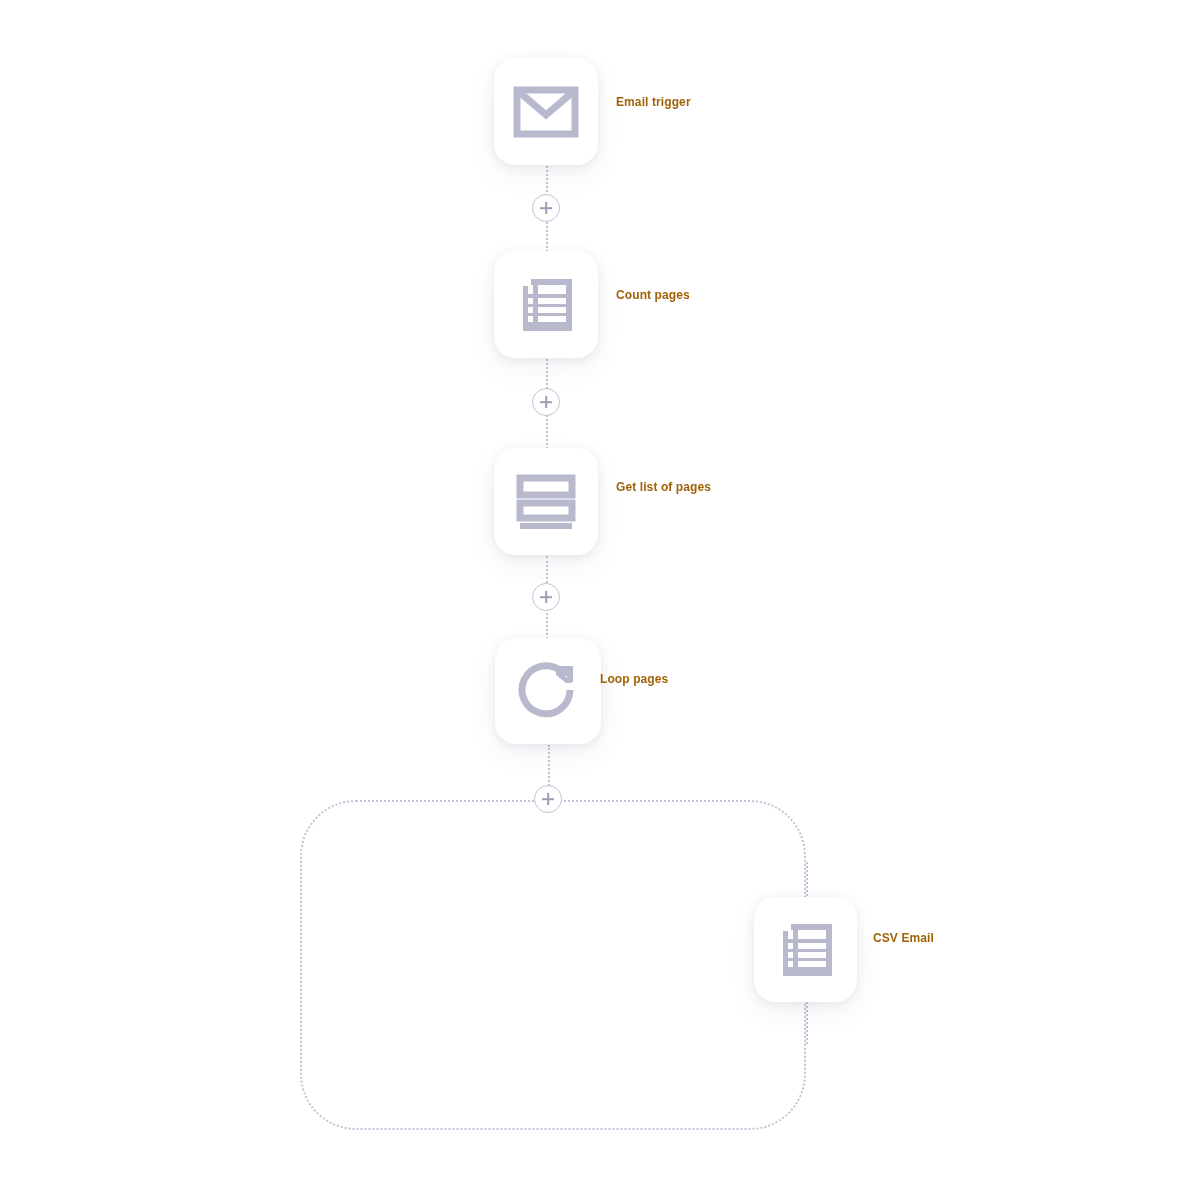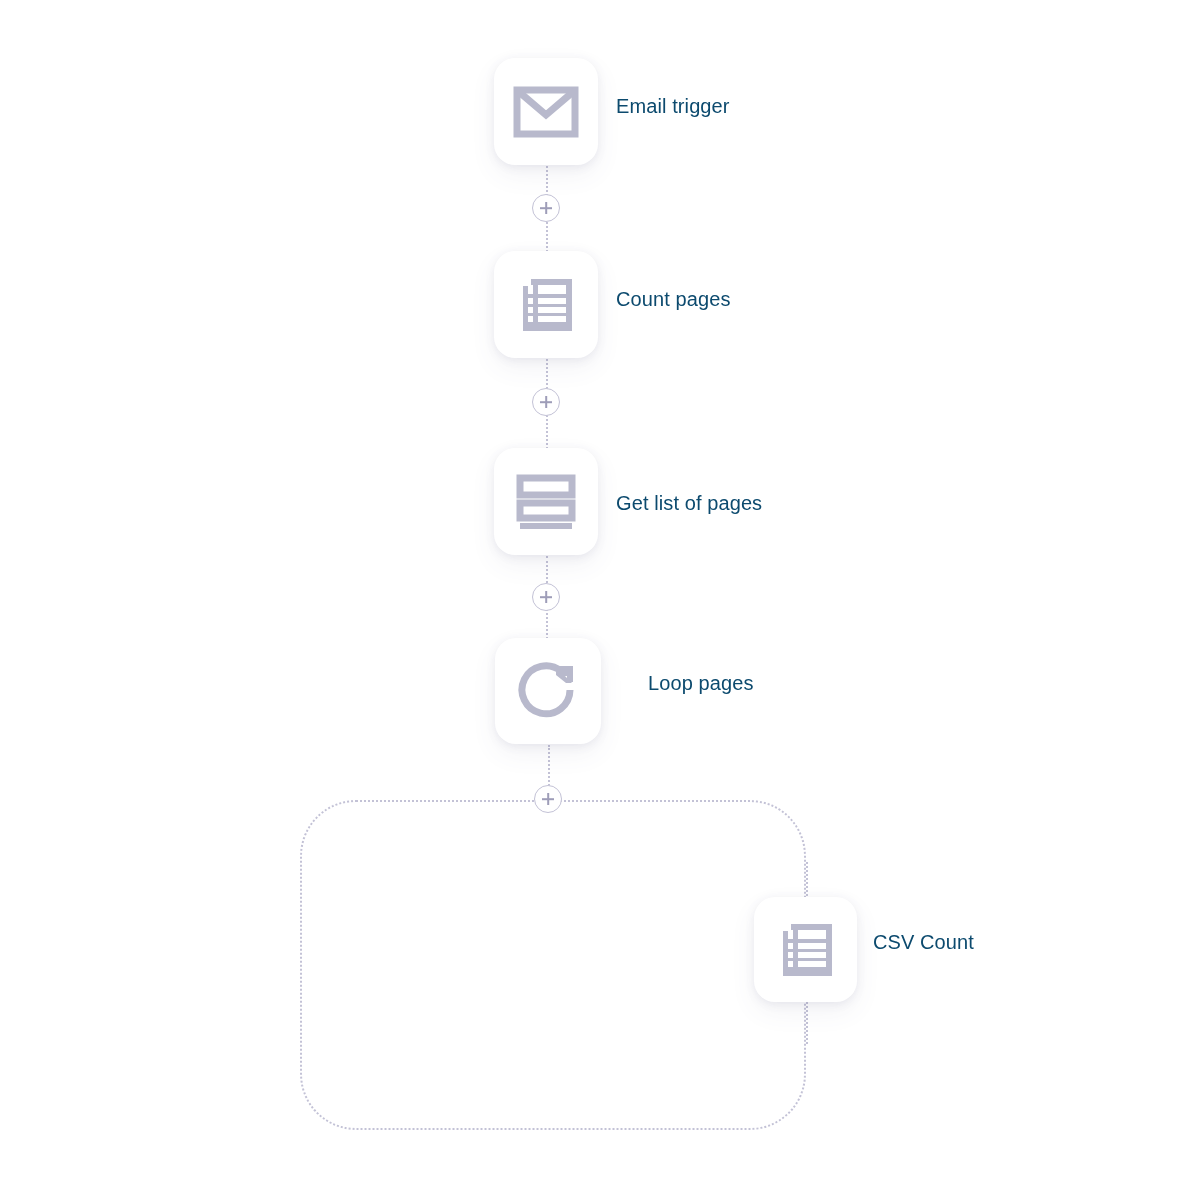--- a/index.html
+++ b/index.html
@@ -44,23 +44,23 @@
     background: #ffffff;
     border-radius: 21px;
     box-shadow: 0 2px 10px rgba(86, 84, 130, 0.10),
                 0 10px 26px rgba(86, 84, 130, 0.07);
     display: flex;
     align-items: center;
     justify-content: center;
   }
   .node-label {
     position: absolute;
-    color: #0c4a6e;
-    font-size: 20px;
-    font-weight: 400;
+    color: #a16207;
+    font-size: 12px;
+    font-weight: 700;
     letter-spacing: 0.1px;
     white-space: nowrap;
   }
 
   
   .plus-btn {
     position: absolute;
     width: 28px;
     height: 28px;
     border-radius: 50%;
@@ -145,47 +145,47 @@
 
   <div class="node-card" style="left:494px; top:448px; width:104px; height:107px;">
     <span>
       <svg width="62" height="60" viewBox="0 0 62 60">
         <rect x="5" y="6" width="52" height="17" fill="none" stroke="#b8b9cc" stroke-width="7"></rect>
         <rect x="5" y="31" width="52" height="15" fill="none" stroke="#b8b9cc" stroke-width="7"></rect>
         <rect x="5" y="51" width="52" height="6" fill="#b8b9cc"></rect>
       </svg>
     </span>
   </div>
-  <div class="node-label" style="left:616px; top:492px;">Get list of pages</div>
+  <div class="node-label" style="left:616px; top:480px;">Get list of pages</div>
 
   <div class="plus-btn" style="left:532px; top:583px;"></div>
 
   <div class="node-card" style="left:495px; top:638px; width:106px; height:106px;">
     <span>
       <svg width="70" height="70" viewBox="0 0 70 70">
         <path d="M48 15 A24 24 0 1 0 57 34" fill="none" stroke="#b8b9cc" stroke-width="7" stroke-linecap="butt"></path>
         <path d="M44 10 L60 10 L60 26 L54 26 L54 20 L44 20 Z" fill="#b8b9cc"></path>
         <path d="M43 11 L59 27 L53 27 L43 19 Z" fill="#b8b9cc"></path>
       </svg>
     </span>
   </div>
-  <div class="node-label" style="left:648px; top:672px;">Loop pages</div>
+  <div class="node-label" style="left:600px; top:672px;">Loop pages</div>
 
   <div class="plus-btn" style="left:534px; top:785px;"></div>
 
   <div class="node-card" style="left:754px; top:897px; width:103px; height:105px;">
     <span>
       <svg width="62" height="62" viewBox="0 0 62 62">
         <path d="M8 12 H16 V5 H57 V57 H8 Z" fill="#b8b9cc"></path>
         <rect x="23" y="11" width="28" height="9" fill="#ffffff"></rect>
         <rect x="13" y="11" width="5" height="9" fill="#ffffff"></rect>
         <rect x="13" y="24" width="5" height="6" fill="#ffffff"></rect>
         <rect x="13" y="33" width="5" height="6" fill="#ffffff"></rect>
         <rect x="13" y="42" width="5" height="6" fill="#ffffff"></rect>
         <rect x="23" y="24" width="28" height="6" fill="#ffffff"></rect>
         <rect x="23" y="33" width="28" height="6" fill="#ffffff"></rect>
         <rect x="23" y="42" width="28" height="6" fill="#ffffff"></rect>
       </svg>
     </span>
   </div>
-  <div class="node-label" style="left:873px; top:931px;">CSV Count</div>
+  <div class="node-label" style="left:873px; top:931px;">CSV Email</div>
 
 </div>
 
 </body></html>

